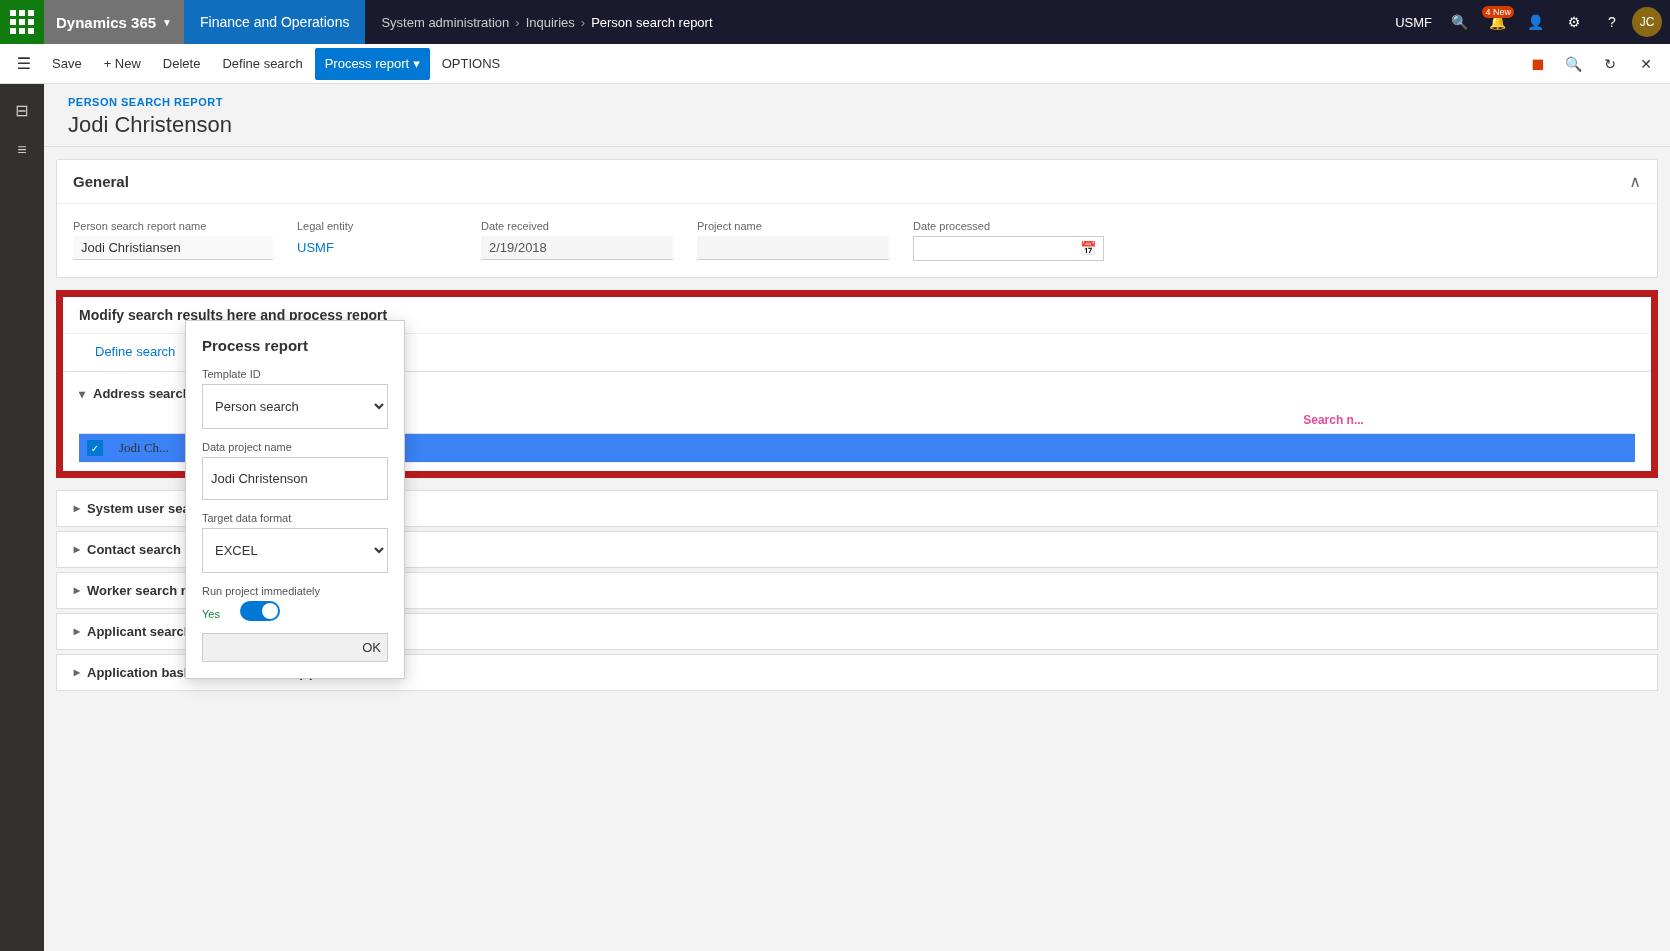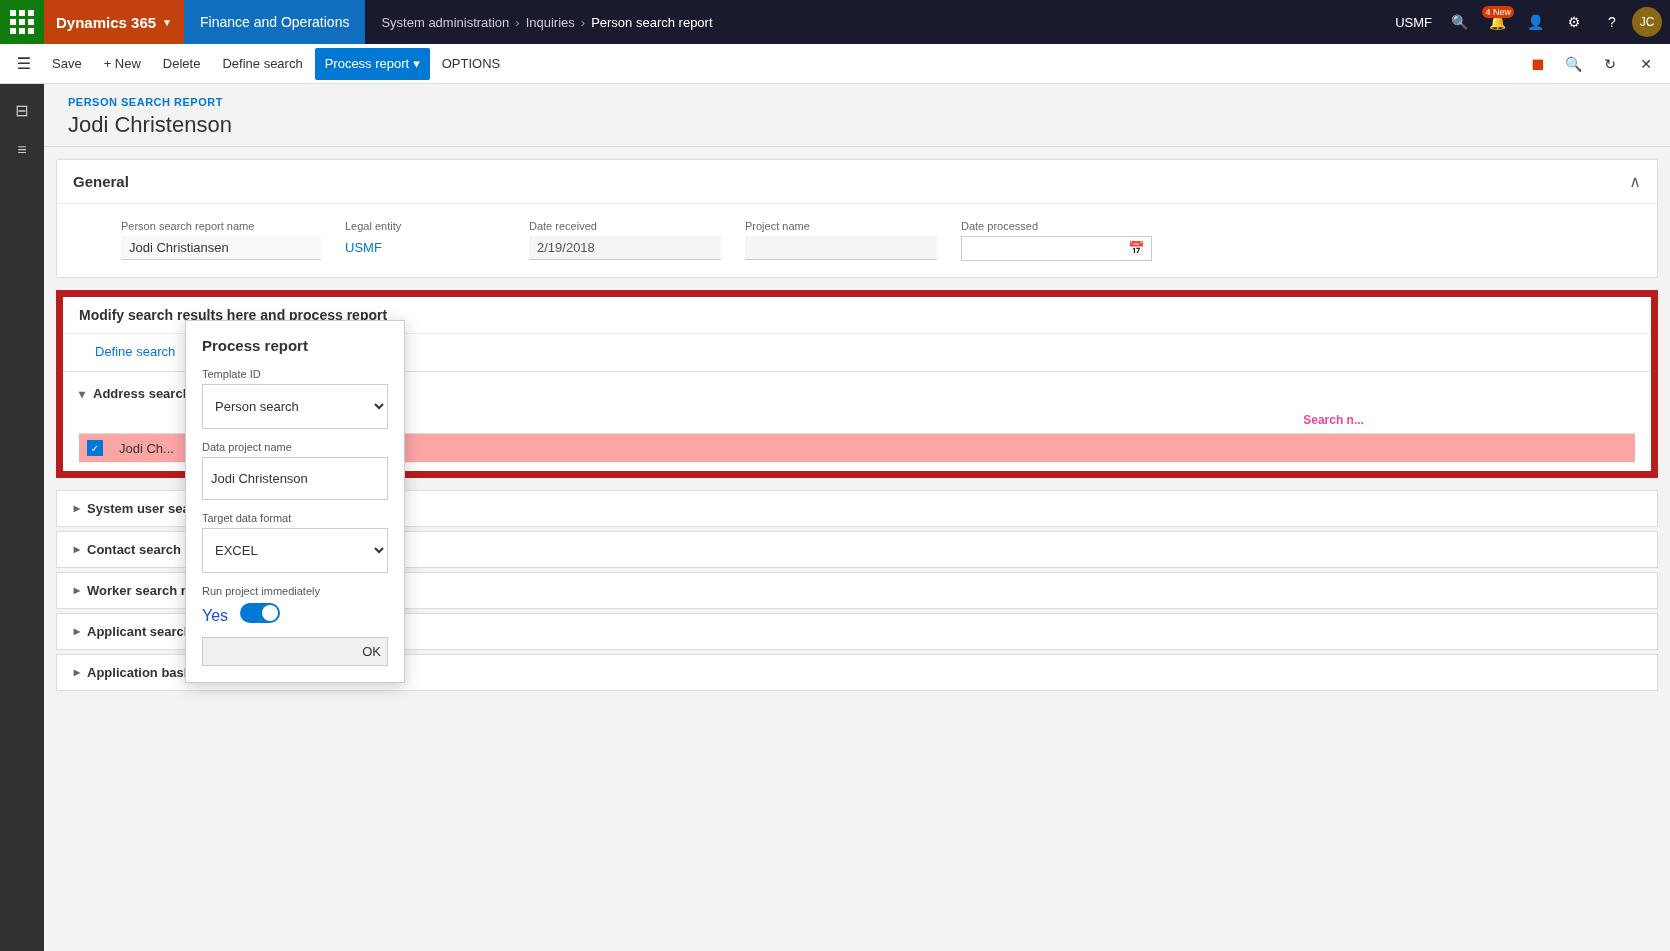--- a/index.html
+++ b/index.html
@@ -29,21 +29,21 @@
     .apps-grid {
       display: grid; grid-template-columns: repeat(3,6px); gap: 3px;
     }
 
     .apps-grid span {
       width: 6px; height: 6px; background: white; display: block;
     }
 
     .dynamics-title {
       display: flex; align-items: center;
-      background: #c2410c;
+      background: #737373;
       height: 44px;
       padding: 0 12px;
       font-size: 15px;
       font-weight: 600;
       color: white;
       cursor: pointer;
       gap: 6px;
     }
 
     .finance-title {
@@ -215,21 +215,21 @@
     .card-header h2 {
       font-size: 15px;
       font-weight: 600;
       color: #333;
       flex: 1;
     }
 
     .card-body { padding: 16px; }
 
     .form-row {
-      display: flex; gap: 24px; flex-wrap: wrap; margin-left: 48px;
+      display: flex; gap: 24px; flex-wrap: wrap;
     }
 
     .form-group {
       display: flex; flex-direction: column;
       min-width: 160px;
     }
 
     .form-group label {
       font-size: 11px; color: #666; margin-bottom: 4px;
     }
@@ -316,21 +316,21 @@
       font-size: 12px;
       border-bottom: 1px solid #ddd;
     }
 
     .results-table td {
       padding: 6px 8px;
       border-bottom: 1px solid #f0f0f0;
       color: #333;
     }
 
-    .results-table tr.selected td { background: #fca5a5; }
+    .results-table tr.selected td { background: #3b82f6; font-family: Liberation Serif, serif; }
 
     .checkbox-cell {
       width: 30px;
     }
 
     .checkbox {
       width: 16px; height: 16px;
       cursor: pointer;
       appearance: none;
       border: 1px solid #999;
@@ -420,22 +420,22 @@
       background: white;
       color: #333;
     }
 
     .toggle-row {
       display: flex; align-items: center; gap: 8px;
       margin-bottom: 12px;
     }
 
     .toggle-label-text {
-      font-size: 16px;
-      color: #1d4ed8;
+      font-size: 11px;
+      color: #15803d;
       min-width: 30px;
       margin-top: 6px;
     }
 
     .toggle {
       width: 40px; height: 20px;
       border-radius: 10px;
       position: relative;
       cursor: pointer;
     }

